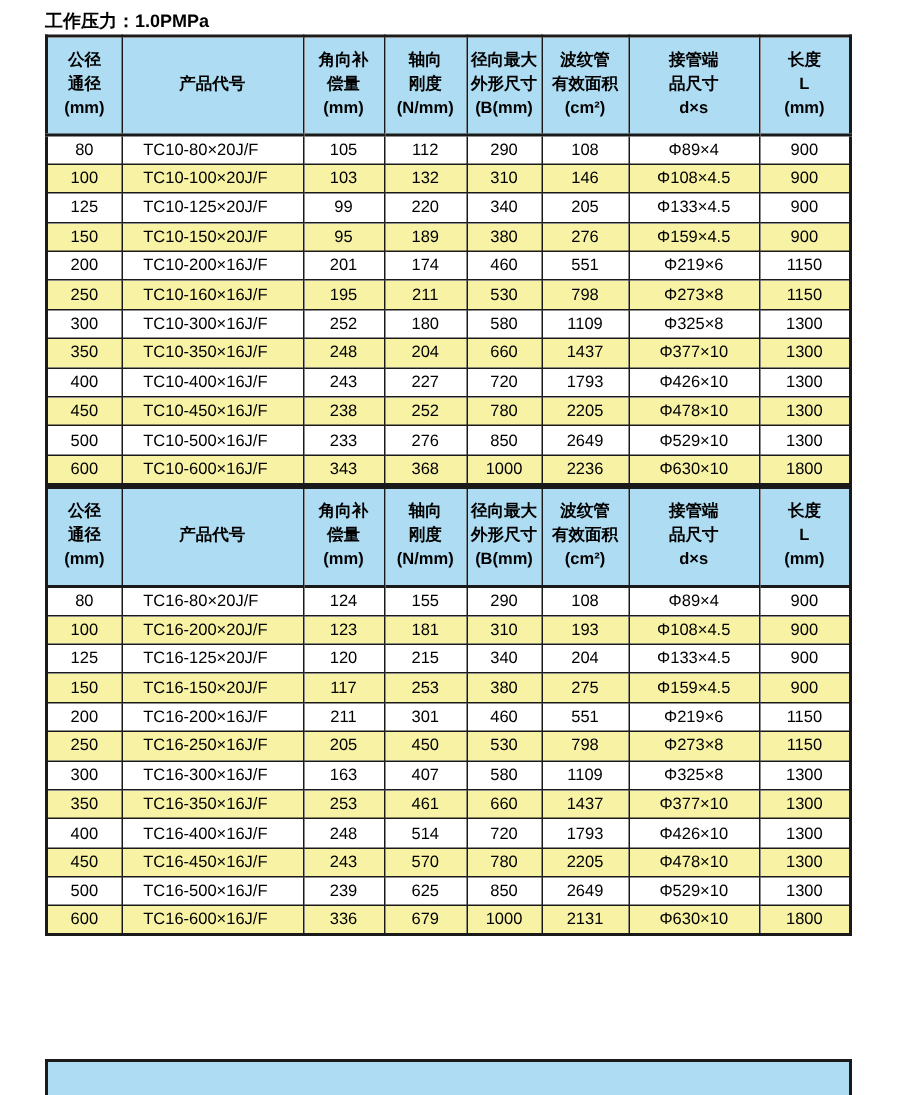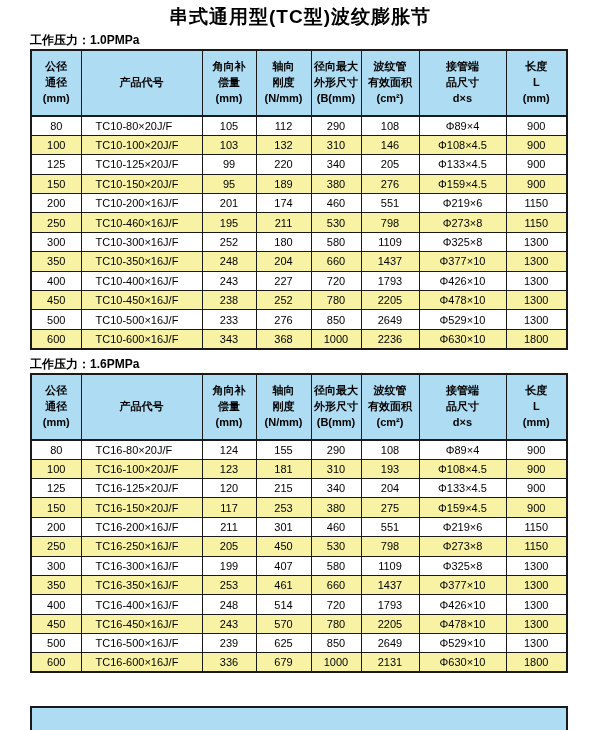--- a/index.html
+++ b/index.html
@@ -64,21 +64,20 @@
     background: #aedcf2;
     border: 2px solid #1a1a1a;
     border-bottom: none;
   }
 </style>
 </head>
 <body>
 
 <div>
 
-  <h1 class="page-title">串式通用型(TC型)波纹膨胀节</h1>
 
   <div class="table-block">
     <div class="pressure-label">工作压力：1.0PMPa</div>
     <table class="spec-table">
       <colgroup>
         <col style="width:50px">
           <col style="width:121px">
           <col style="width:54px">
         <col style="width:55px">
           <col style="width:50px">
@@ -158,21 +157,21 @@
             <td>TC10-200×16J/F</td>
             <td>201</td>
             <td>174</td>
             <td>460</td>
             <td>551</td>
             <td>Φ219×6</td>
             <td>1150</td>
           </tr>
           <tr>
             <td>250</td>
-            <td>TC10-460×16J/F</td>
+            <td>TC10-160×16J/F</td>
             <td>195</td>
             <td>211</td>
             <td>530</td>
             <td>798</td>
             <td>Φ273×8</td>
             <td>1150</td>
           </tr>
           <tr>
             <td>300</td>
             <td>TC10-300×16J/F</td>
@@ -231,21 +230,20 @@
             <td>1000</td>
             <td>2236</td>
             <td>Φ630×10</td>
             <td>1800</td>
           </tr>
         </tbody>
     </table>
   </div>
 
   <div class="table-block">
-    <div class="pressure-label">工作压力：1.6PMPa</div>
     <table class="spec-table">
       <colgroup>
         <col style="width:50px">
           <col style="width:121px">
           <col style="width:54px">
         <col style="width:55px">
           <col style="width:50px">
           <col style="width:58px">
         <col style="width:87px">
           <col style="width:61px">
@@ -282,21 +280,21 @@
             <td>TC16-80×20J/F</td>
             <td>124</td>
             <td>155</td>
             <td>290</td>
             <td>108</td>
             <td>Φ89×4</td>
             <td>900</td>
           </tr>
           <tr>
             <td>100</td>
-            <td>TC16-100×20J/F</td>
+            <td>TC16-200×20J/F</td>
             <td>123</td>
             <td>181</td>
             <td>310</td>
             <td>193</td>
             <td>Φ108×4.5</td>
             <td>900</td>
           </tr>
           <tr>
             <td>125</td>
             <td>TC16-125×20J/F</td>
@@ -333,21 +331,21 @@
             <td>205</td>
             <td>450</td>
             <td>530</td>
             <td>798</td>
             <td>Φ273×8</td>
             <td>1150</td>
           </tr>
           <tr>
             <td>300</td>
             <td>TC16-300×16J/F</td>
-            <td>199</td>
+            <td>163</td>
             <td>407</td>
             <td>580</td>
             <td>1109</td>
             <td>Φ325×8</td>
             <td>1300</td>
           </tr>
           <tr>
             <td>350</td>
             <td>TC16-350×16J/F</td>
             <td>253</td>

